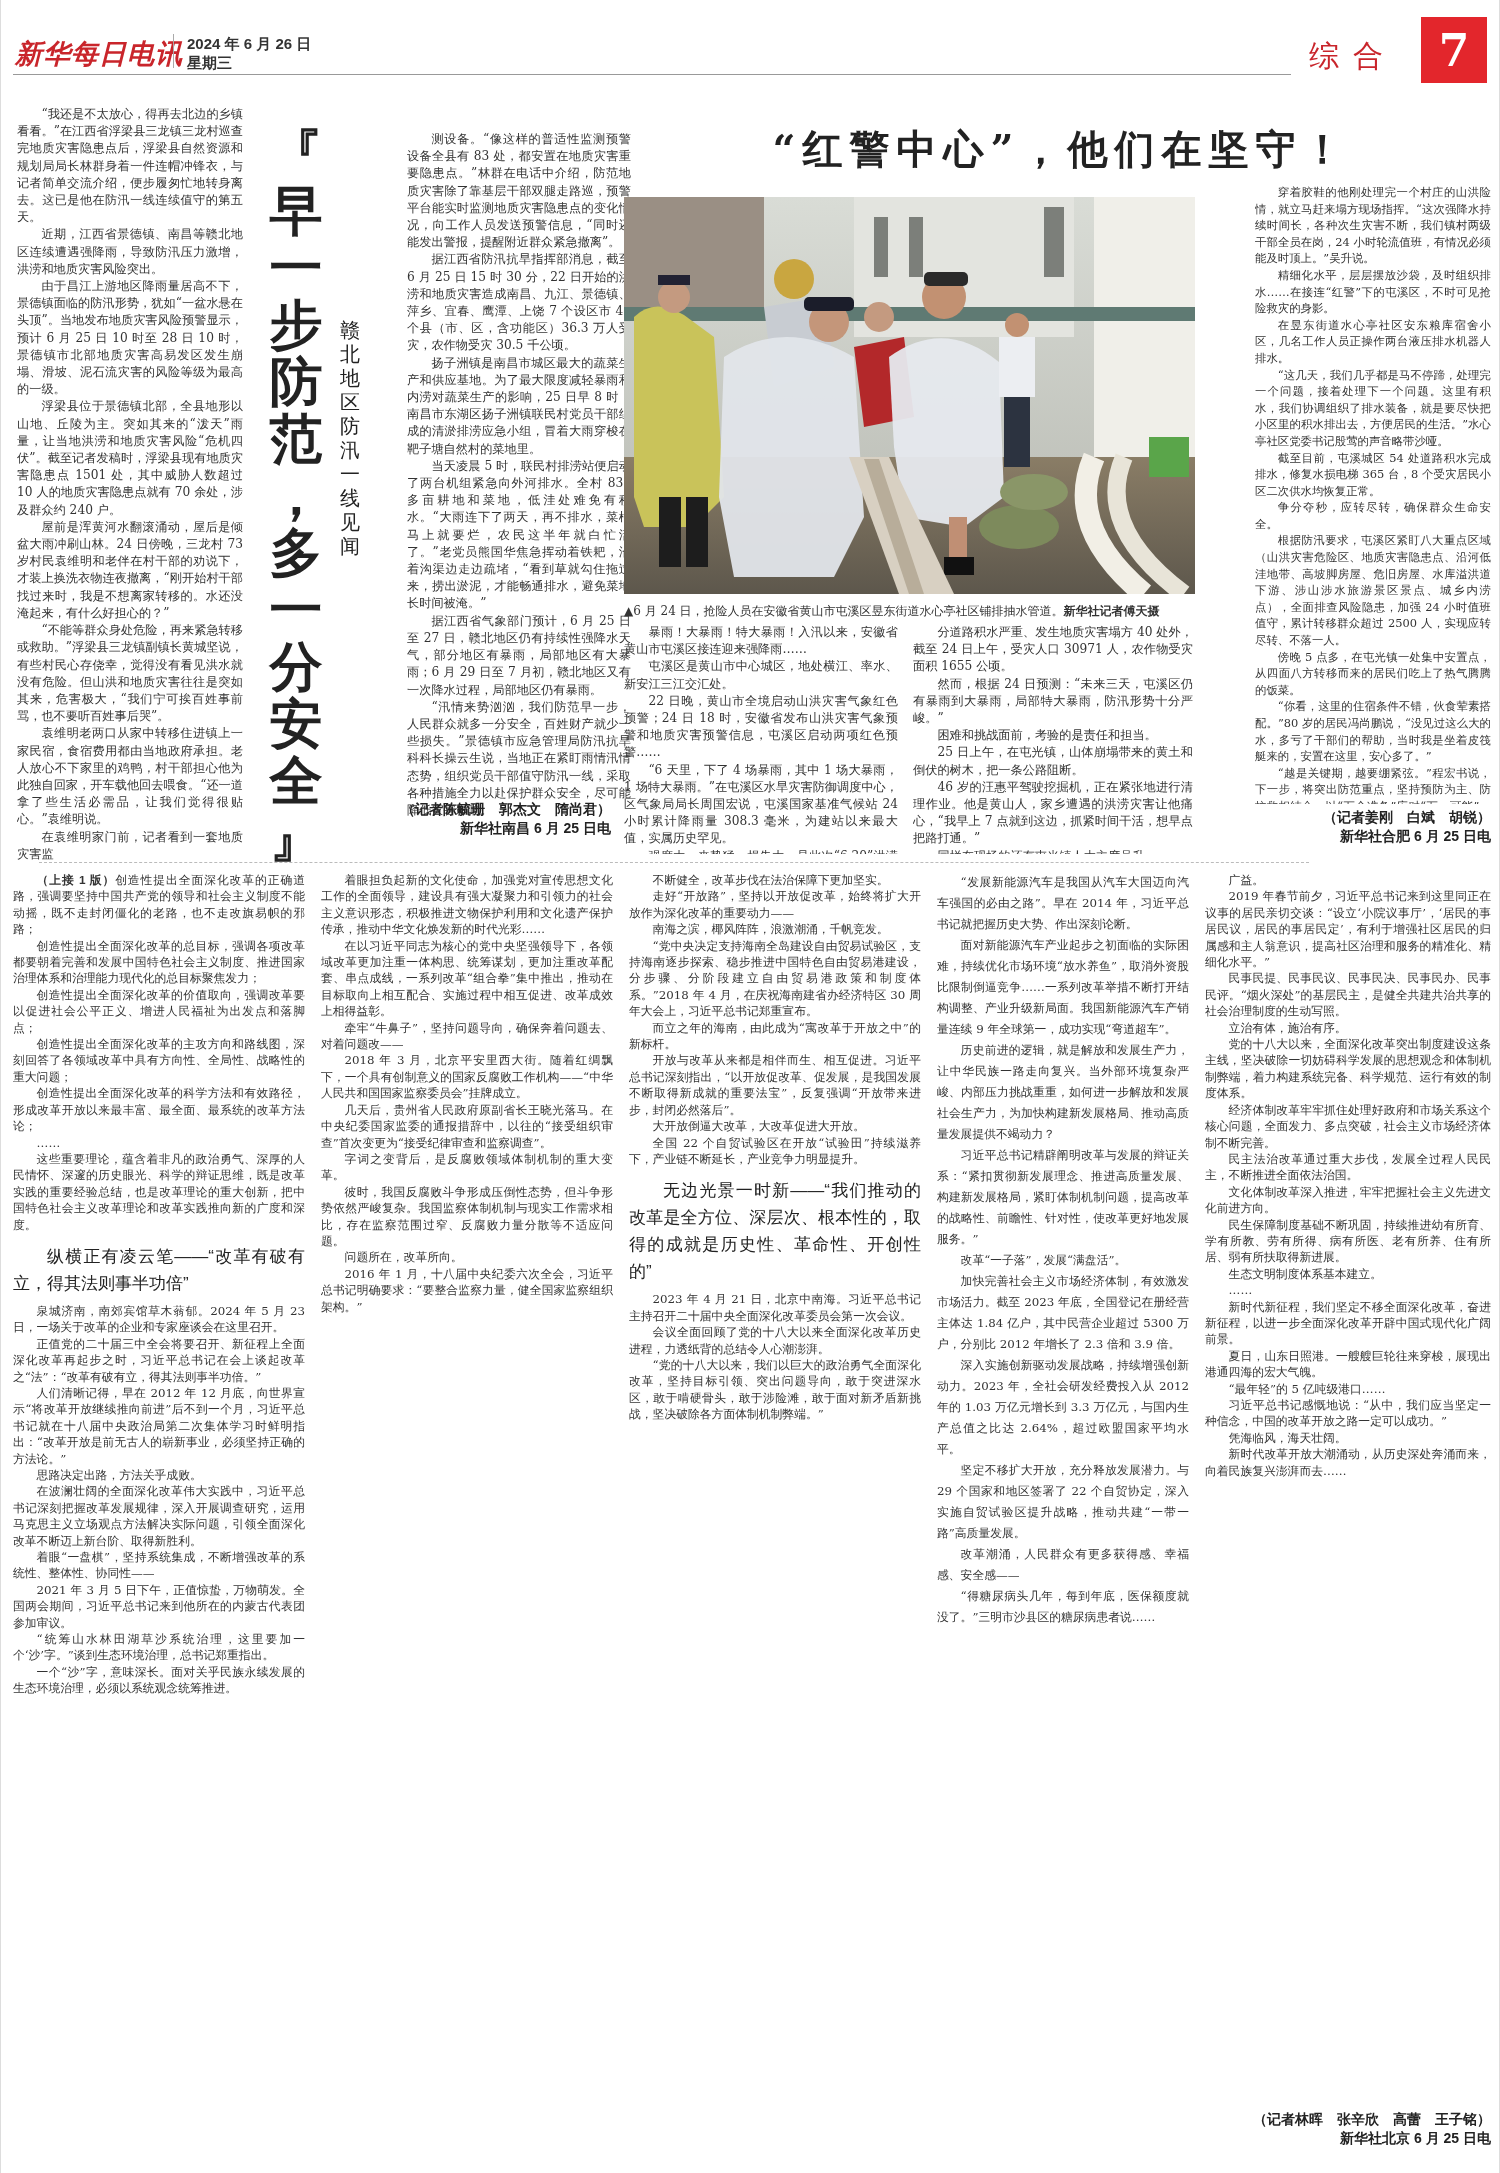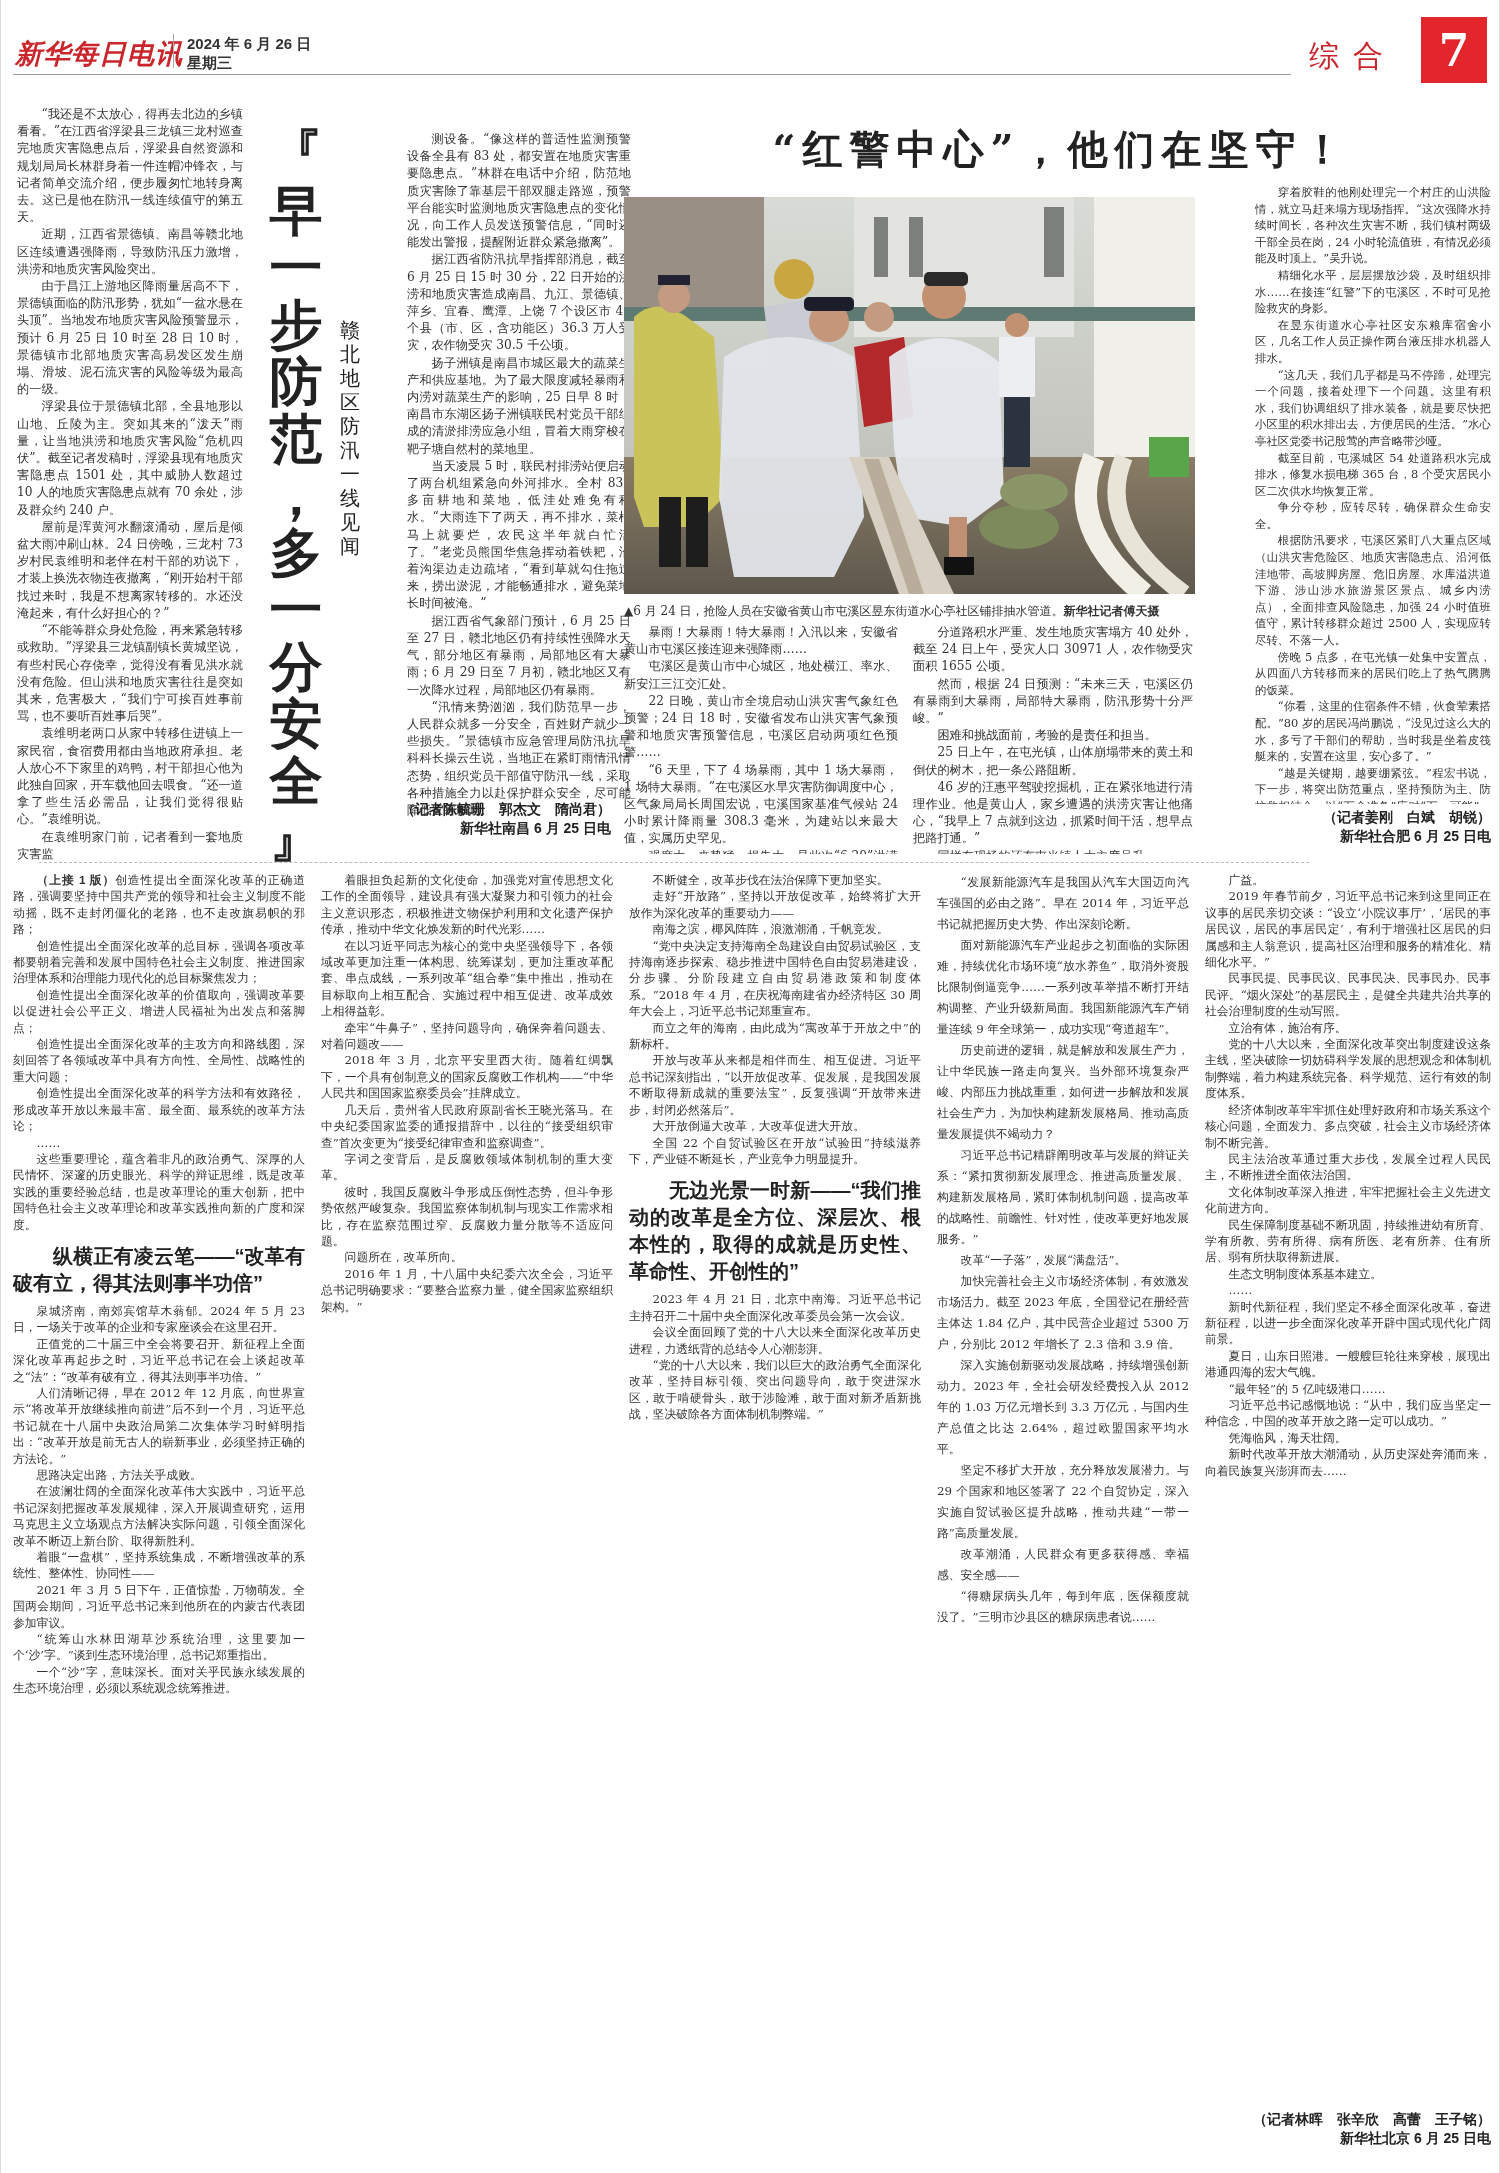--- a/index.html
+++ b/index.html
@@ -28,21 +28,21 @@
   .vsub span { display: block; }
 
   
   .headline2 { position: absolute; left: 650px; top: 122px; width: 820px; text-align: center; font-size: 40px; font-weight: bold; letter-spacing: 7px; color: #222; }
   .photo { position: absolute; left: 623px; top: 197px; width: 571px; height: 397px; overflow: hidden; background: #8a8f8a; }
   .caption { position: absolute; left: 623px; top: 603px; width: 600px; font-size: 12px; color: #333; }
   .caption b { font-family: "Liberation Sans", sans-serif; font-weight: bold; }
 
   .hr-dash { position: absolute; height: 0; border-top: 1px dashed #bbb; }
 
-  .subhead { font-family: "Liberation Sans", "DejaVu Sans", sans-serif; font-weight: bold; font-size: 20px; line-height: 27px; color: #222; margin: 10px 0 6px 0; text-indent: 2em; }
+  .subhead { font-family: "Liberation Sans", "DejaVu Sans", sans-serif; font-weight: normal; font-size: 17px; line-height: 27px; color: #222; margin: 10px 0 6px 0; text-indent: 2em; }
 </style>
 </head>
 <body>
 
 <div class="page">
 
   <div class="masthead">
     <div class="logo">新华每日电讯</div>
     <div class="mast-divider"></div>
     <div class="mast-date">

